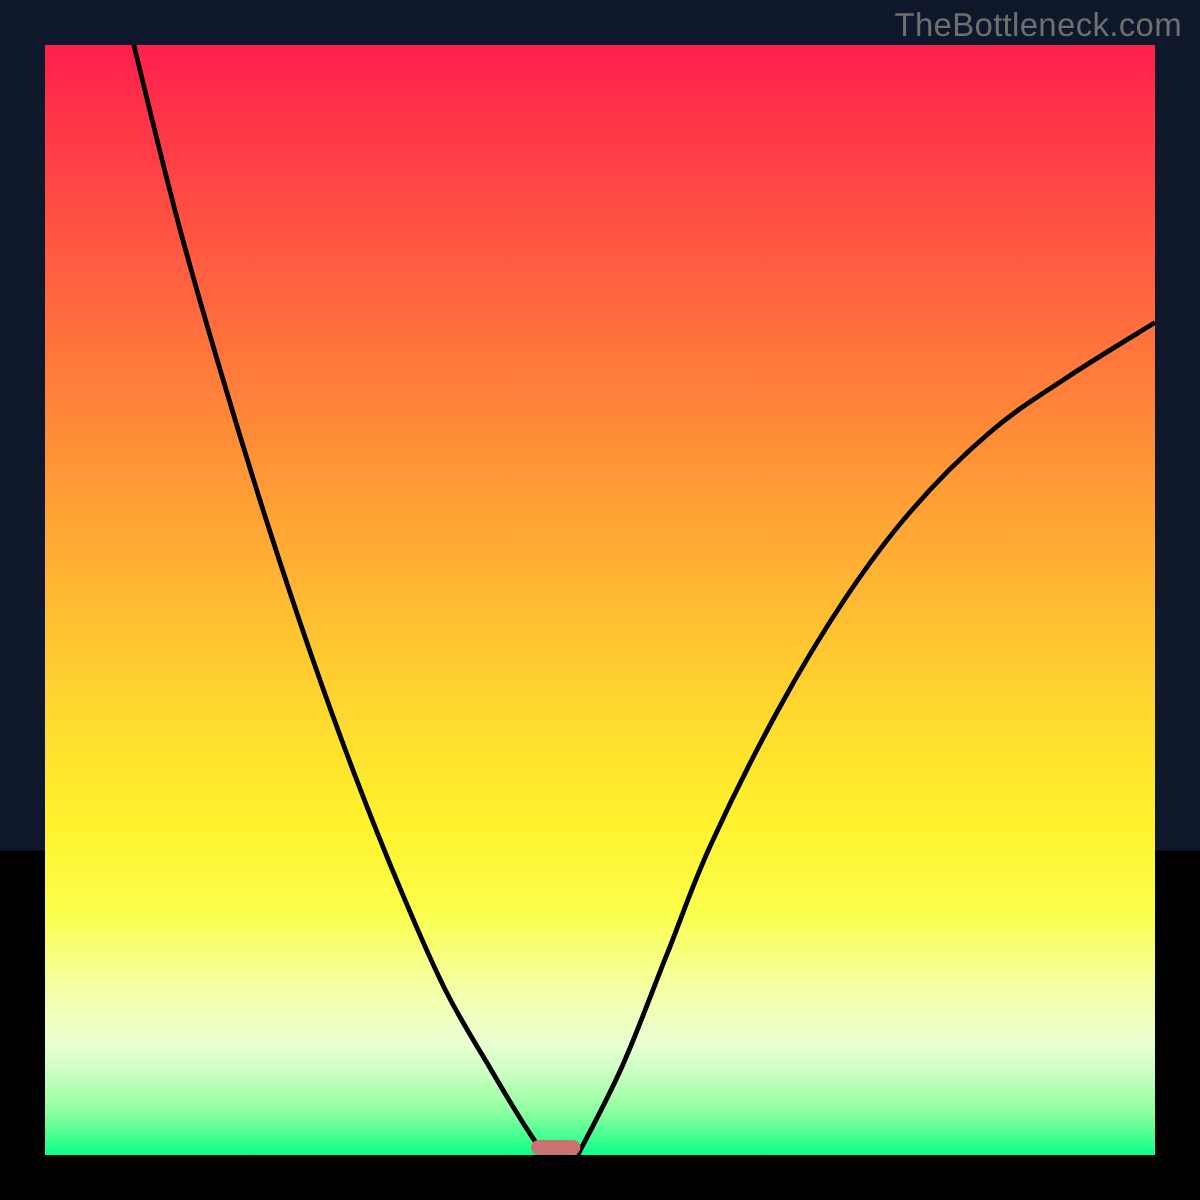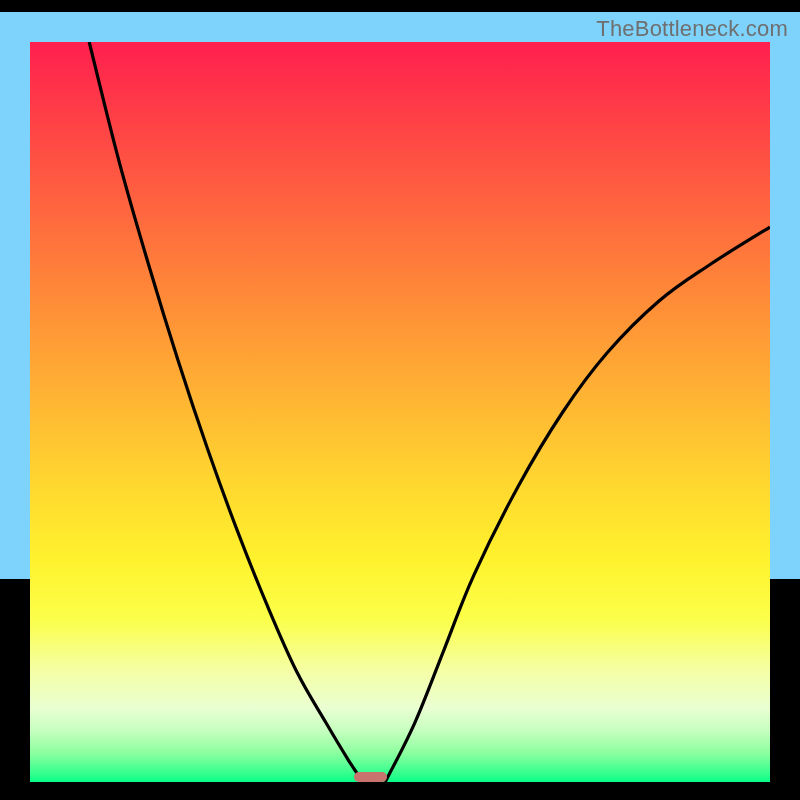--- a/index.html
+++ b/index.html
@@ -6,23 +6,23 @@
     margin: 0;
     padding: 0;
     width: 800px;
     height: 800px;
     background: #000;
     font-family: Arial, Helvetica, sans-serif;
     overflow: hidden;
   }
   .frame {
     position: absolute;
-    left: 0; top: 12px;
+    left: 0; top: 0;
     width: 800px; height: 567px;
-    background: #7dd3fc;
+    background: #0f172a;
   }
   .plot-area {
     position: absolute;
     left: 30px;
     top: 30px;
     width: 740px;
     height: 740px;
     overflow: hidden;
   }
   .gradient {

